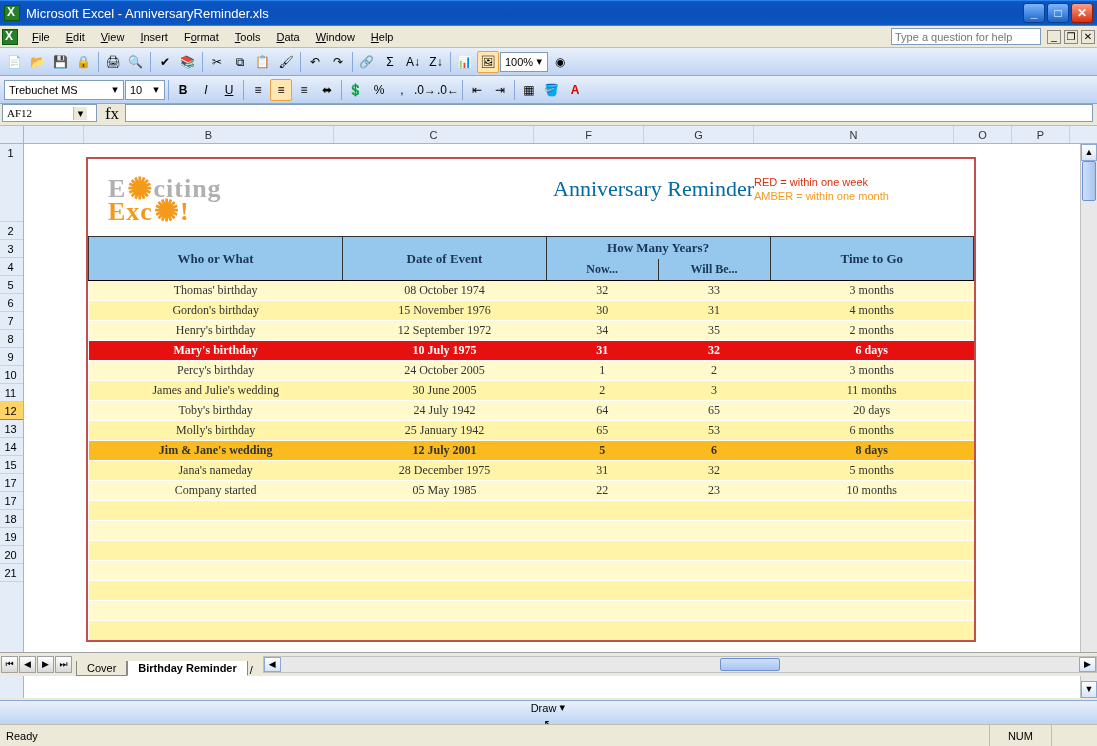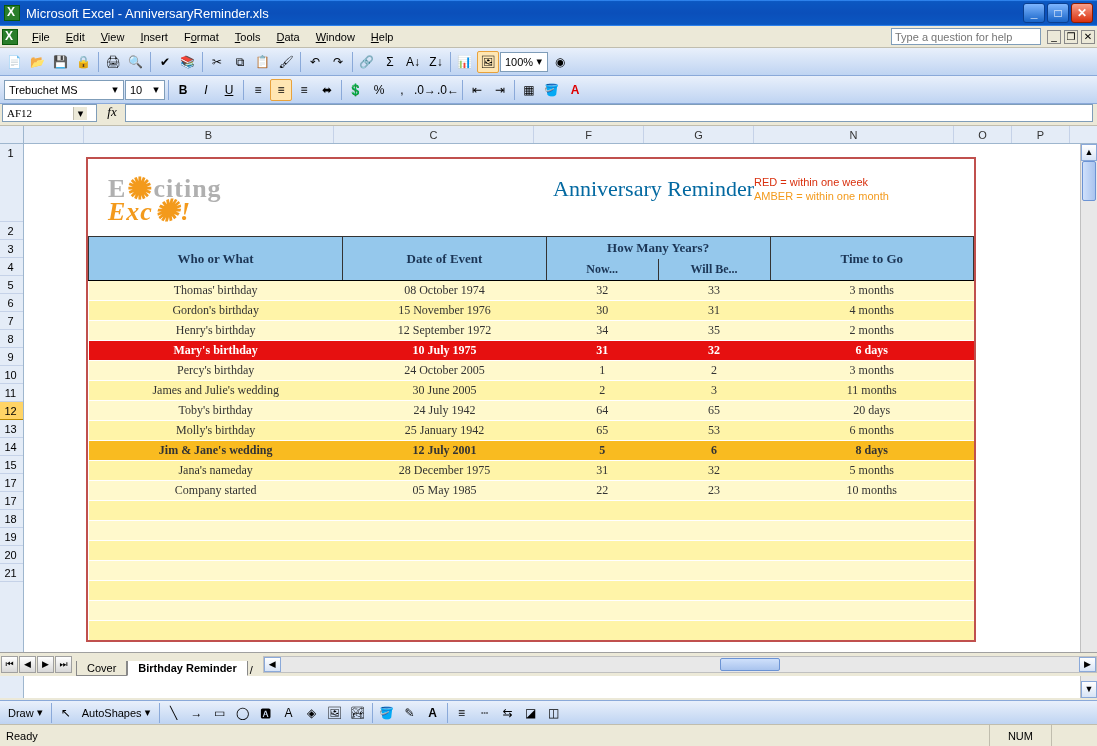--- a/index.html
+++ b/index.html
@@ -30,21 +30,21 @@
 .tbtn { width:22px; height:22px; border:1px solid transparent; border-radius:2px; display:flex; align-items:center; justify-content:center; font-size:12px; cursor:default; }
 .tsep { width:1px; height:20px; background:#8aa9d9; margin:0 2px; }
 .tcombo { height:20px; border:1px solid #7f9db9; background:#fff; display:flex; align-items:center; padding:0 2px 0 4px; font-size:11px; }
 .tcombo .dd { width:12px; text-align:center; color:#000; }
 
 
 .fbarrow { height:22px; background:#ece9d8; display:flex; align-items:flex-start; border-bottom:1px solid #c0bdae; }
 .namebox { width:95px; border:1px solid #7f9db9; background:#fff; height:18px; margin:0 2px; display:flex; align-items:center; }
 .namebox input { border:none; width:70px; font-size:11px; font-family:Tahoma; padding:0 4px; outline:none;}
 .namebox .dd { width:14px; text-align:center; border-left:1px solid #c0bdae; background:#ece9d8;}
-.fxbtn { width:22px; height:18px; margin:0 2px; font-style:italic; font-family:"Times New Roman"; font-size:13px; text-align:center; }
+.fxbtn { width:22px; height:18px; margin:0 2px; font-family:"Times New Roman"; font-size:17px; text-align:center; }
 .fbarinput { flex:1; border:1px solid #7f9db9; background:#fff; height:18px; margin-right:4px; }
 
 
 .gridarea { position:absolute; top:126px; left:0; right:0; bottom:48px; background:#fff; display:flex; flex-direction:column; }
 .colheads { display:flex; height:18px; background:#e4ecf7; border-bottom:1px solid #9eb6ce; }
 .corner { width:24px; border-right:1px solid #9eb6ce; background:#e4ecf7; }
 .ch { border-right:1px solid #c5d2e8; text-align:center; font-size:11px; line-height:18px; color:#333; cursor:default; }
 .gridbody { flex:1; display:flex; overflow:hidden; position:relative;}
 .rowheads { width:24px; background:#e4ecf7; border-right:1px solid #9eb6ce; }
 .rh { height:18px; border-bottom:1px solid #c5d2e8; text-align:center; font-size:11px; line-height:18px; cursor:default; padding-right:2px;}
@@ -84,21 +84,21 @@
 .tabrow { position:absolute; left:0; right:0; bottom:24px; height:24px; background:#ece9d8; display:flex; align-items:center; border-top:1px solid #a0a0a0;}
 .tabbtns { display:flex; }
 .tabnav { width:17px; height:17px; border:1px solid #a0a0a0; background:linear-gradient(to bottom,#fff,#d8d8d8); margin-left:1px; text-align:center; font-size:9px; line-height:15px;}
 .tabs { display:flex; align-items:flex-end; margin-left:4px; height:100%; }
 .tab { padding:1px 10px; border:1px solid #888; border-top:none; background:#ece9d8; font-size:11px; position:relative; cursor:default;}
 .tab.active { background:#fff; font-weight:bold; border-bottom-color:#fff;}
 .hsb { flex:1; margin-left:8px; height:17px; background:#e8e8e8; position:relative; border:1px solid #c0c0c0; display:flex;}
 .hsb .btn { width:17px; background:linear-gradient(to bottom,#fff,#d8e4f6); border:1px solid #8aa9d9; text-align:center; font-size:9px; line-height:13px;}
 .hsb .track { flex:1; position:relative;}
 .hsb .thumb { position:absolute; left:55%; top:1px; bottom:1px; width:60px; background:linear-gradient(to bottom,#cfe0fb,#a9c4ee); border:1px solid #6b93d4; border-radius:2px;}
-.drawtb { height:24px; background:linear-gradient(to bottom,#e9f0fb,#bfd4f2); border-top:1px solid #8aa9d9; display:flex; align-items:center; padding:0 4px; gap:1px; }
+.drawtb { height:24px; background:linear-gradient(to bottom,#e9f0fb,#bfd4f2); border-top:1px solid #8aa9d9; display:flex; align-items:center; padding:0 4px; gap:1px;flex-direction:column; }
 .statusbar { height:22px; background:#ece9d8; border-top:1px solid #c0bdae; display:flex; align-items:center; padding:0 6px; font-size:11px; }
 .statusbar .spacer { flex:1; }
 .statusbar .cell { padding:0 18px; border-left:1px solid #c0bdae; height:100%; display:flex; align-items:center;}
 
 
 .bottomstack { position:absolute; left:0; right:0; bottom:0; display:flex; flex-direction:column; }
 </style>
 </head>
 <body>
 
@@ -265,21 +265,21 @@
               <span class="dancer">✺</span>
               <span class="e">citing</span>
           </div>
           <div class="sheettitle">Anniversary Reminder</div>
           <div class="legend">
             <div class="red">RED = within one week</div>
             <div class="amber">AMBER = within one month</div>
           </div>
         </div>
         <div class="logoarea" style="height:auto;margin-top:-24px;margin-bottom:8px;">
-          <div class="logo" style="padding-left:20px;font-style:italic;">
+          <div class="logo" style="padding-left:20px;">
               <span class="exc">Exc</span>
               <span class="dancer">✺</span>
               <span class="exc">!</span>
             </div>
           <div style="flex:1"></div>
             <div style="width:220px"></div>
         </div>
         <table class="datatable">
           <thead>
           <tr>

